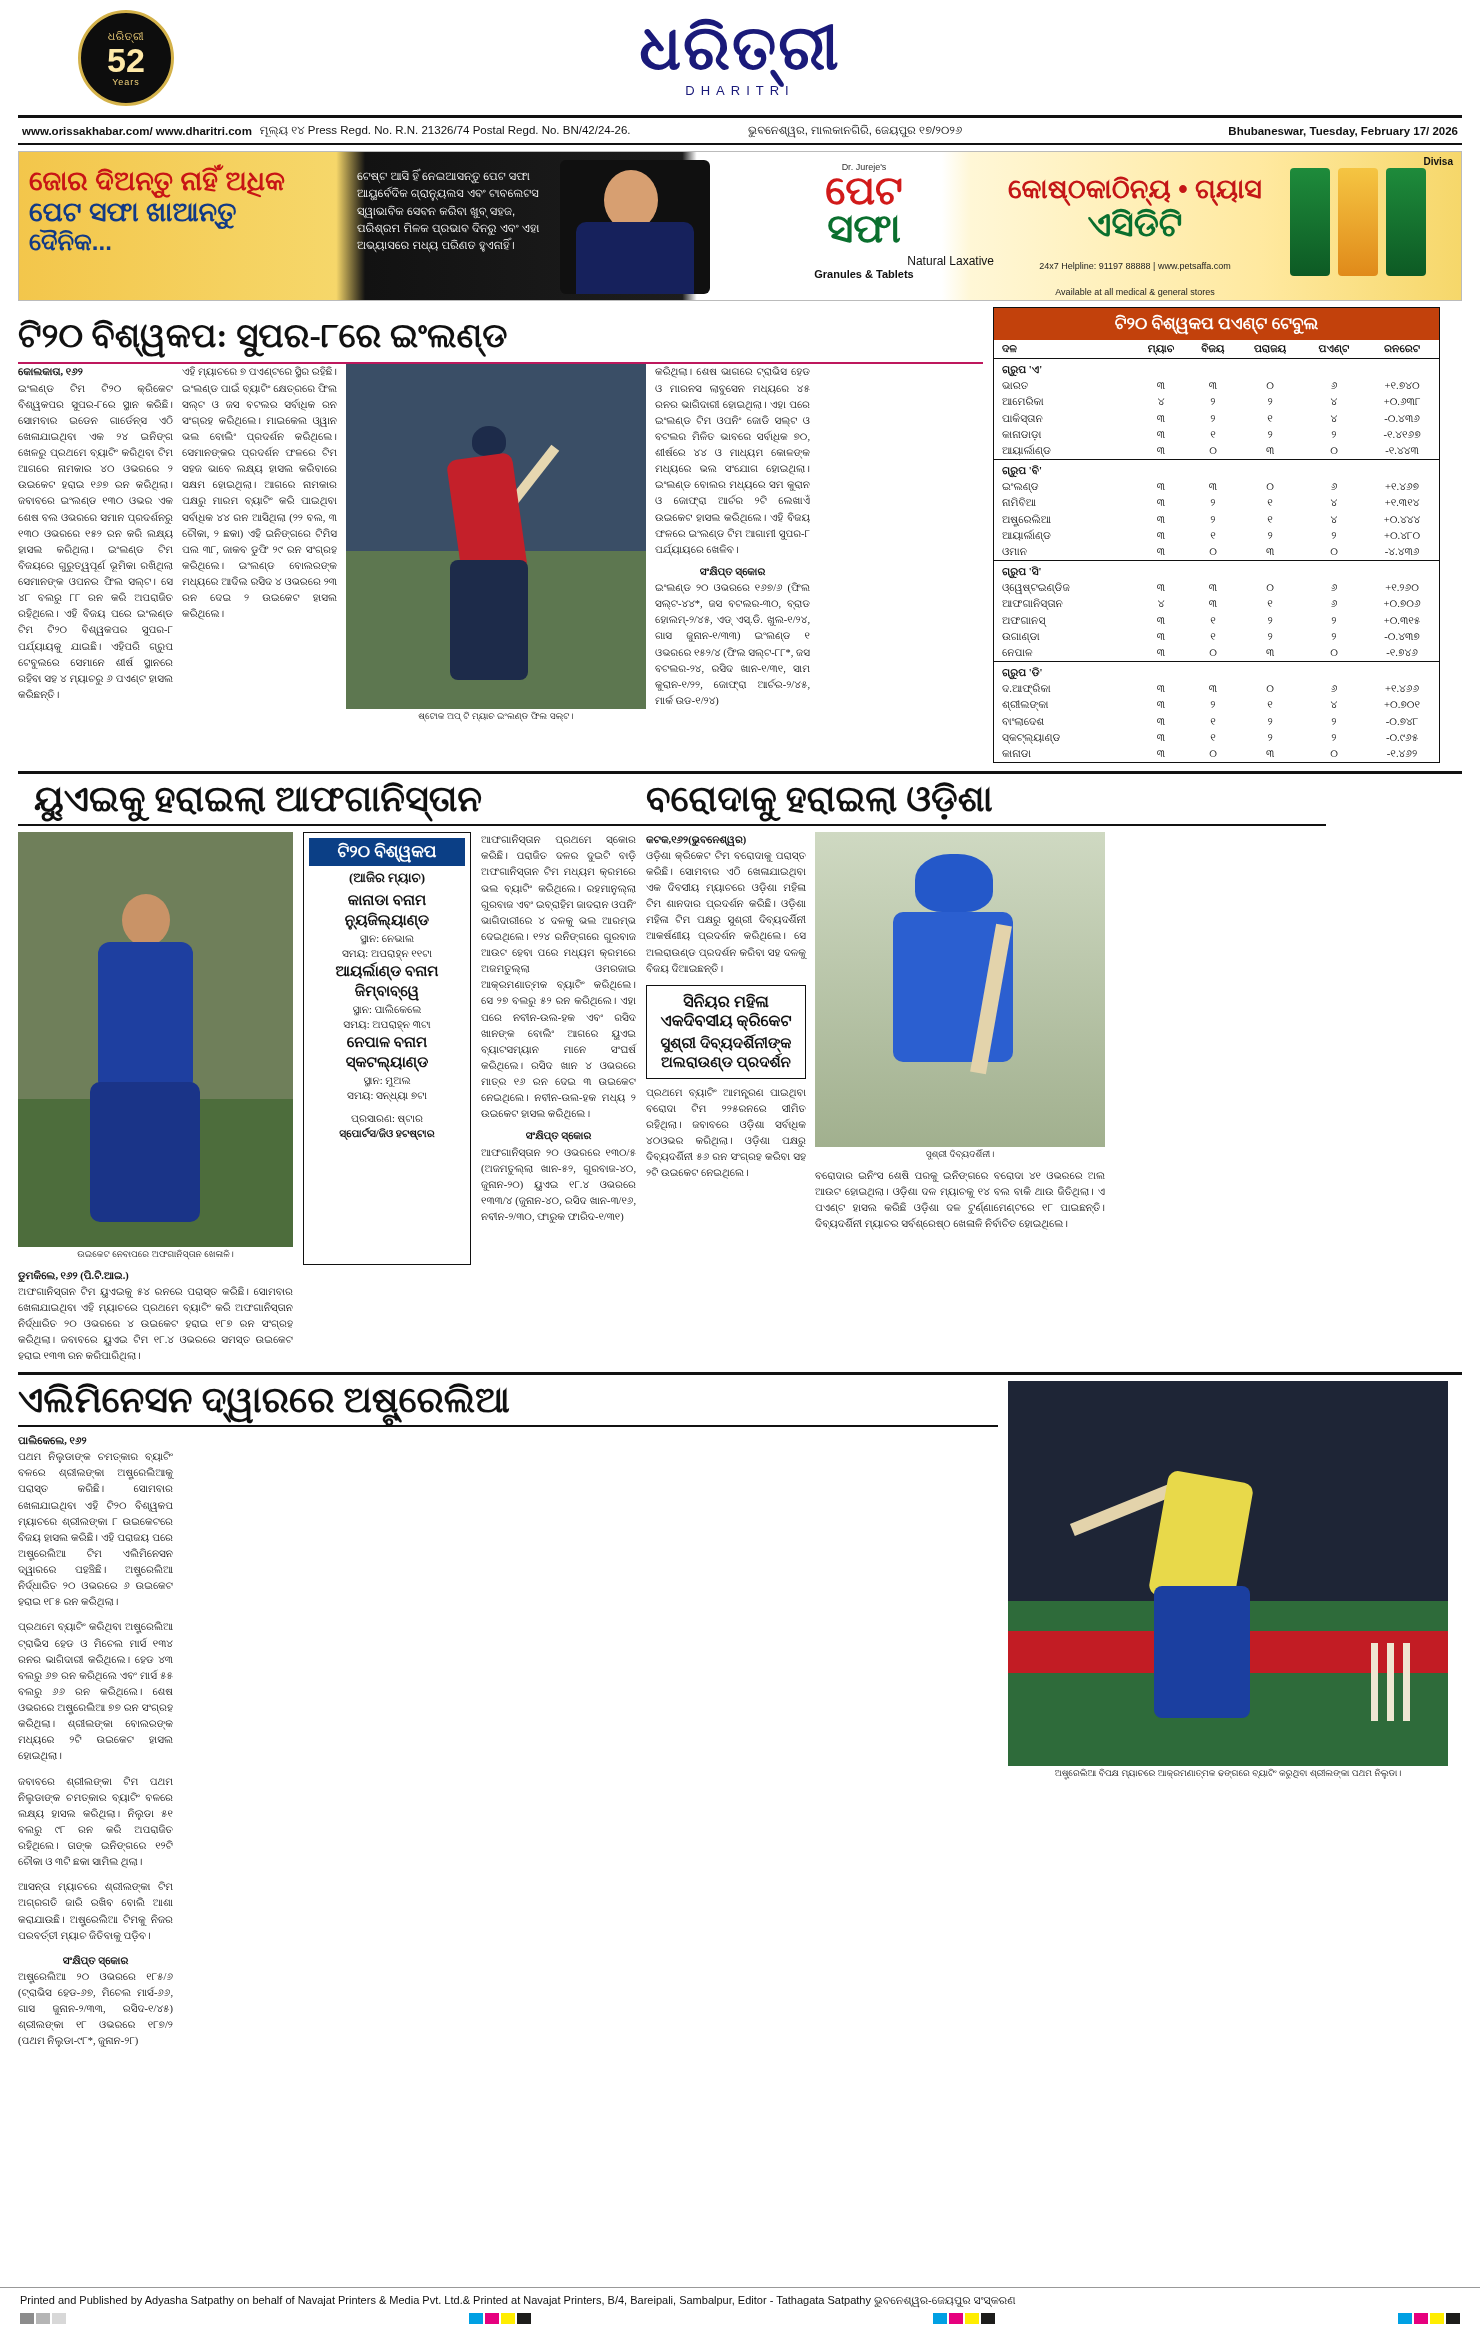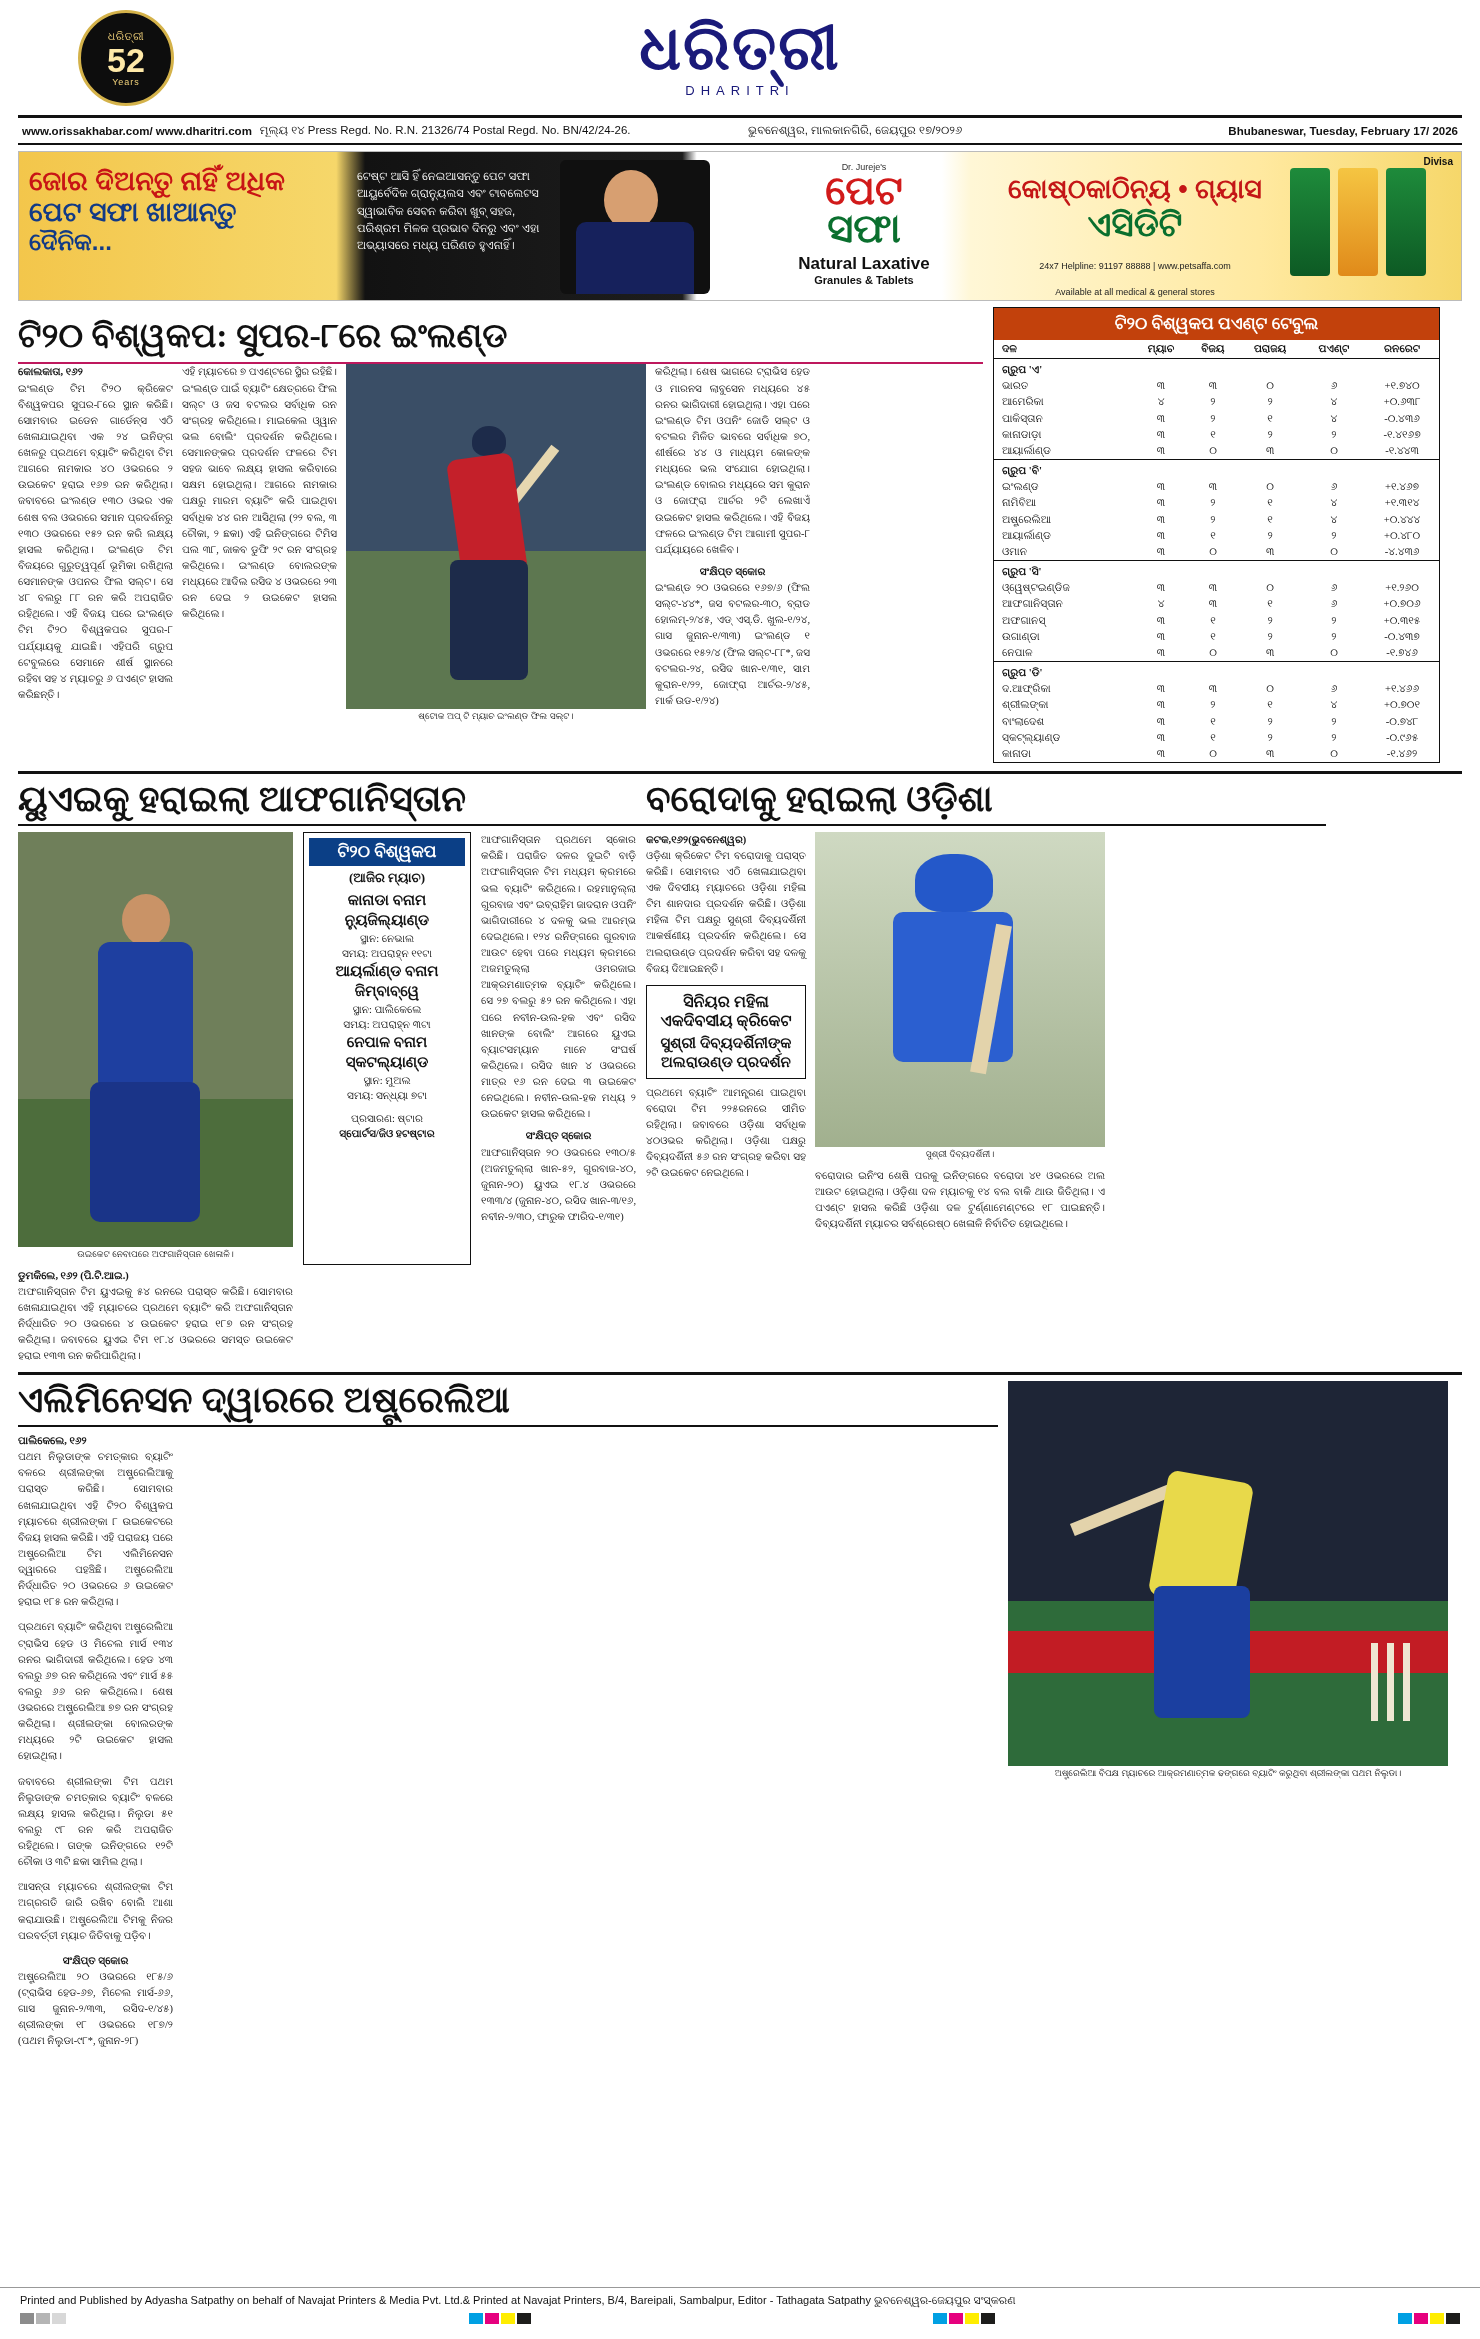--- a/index.html
+++ b/index.html
@@ -48,21 +48,21 @@
   .ad-col1 .l3 { color:#123a86; font-size:24px; font-weight:bold; line-height:1.15; }
   .ad-col2 { width:205px; color:#fff; font-size:11.5px; line-height:1.5; padding:16px 8px; }
   .ad-col3 { width:180px; position:relative; }
   .ad-man { position:absolute; left:6px; top:8px; width:150px; height:134px; background:#101010; border-radius:6px; }
   .ad-man .face { position:absolute; left:44px; top:10px; width:54px; height:60px; border-radius:50%; background:#d79f71; }
   .ad-man .body { position:absolute; left:16px; top:62px; width:118px; height:72px; background:#16215c; border-radius:10px 10px 0 0; }
   .ad-col4 { width:260px; text-align:center; padding-top:10px; }
   .ad-col4 .tiny { font-size:9px; color:#333; }
   .ad-col4 .pet { font-size:40px; color:#d11a1a; font-weight:bold; line-height:.95; font-family:"Liberation Serif", serif; }
   .ad-col4 .safa { font-size:40px; color:#0a6f2e; font-weight:bold; line-height:.95; font-family:"Liberation Serif", serif; }
-  .ad-col4 .sub { font-size:17px; font-weight:bold; color:#111; margin-top:6px; }
+  .ad-col4 .sub { font-size:12px; font-weight:normal; color:#111; margin-top:6px;text-align:right; }
   .ad-col4 .sub2 { font-size:11px; font-weight:bold; color:#111; }
   .ad-col5 { flex:1; text-align:center; padding-top:22px; }
   .ad-col5 .k { font-size:27px; color:#c41616; font-weight:bold; }
   .ad-col5 .e { font-size:34px; color:#0a6f2e; font-weight:bold; }
   .ad-col5 .help { font-size:9px; color:#222; margin-top:16px; }
   .ad-col6 { width:185px; position:relative; }
   .ad-pack { position:absolute; top:16px; width:40px; height:108px; border-radius:4px; }
   .p1 { left:14px; background:linear-gradient(#1e8b3b,#0d5a24); }
   .p2 { left:62px; background:linear-gradient(#f5c542,#e08a1a); }
   .p3 { left:110px; background:linear-gradient(#1e8b3b,#0d5a24); }
@@ -424,21 +424,21 @@
               </tr>
             </tbody>
         </table>
       </div>
     </div>
   </div>
 
   <div class="band2">
 
     <div style="width:275px;">
-      <div class="sec-head" style="width:690px;">ୟୁଏଇକୁ ହରାଇଲା ଆଫଗାନିସ୍ତାନ</div>
+      <div class="sec-head" style="width:690px;margin-left:16px;">ୟୁଏଇକୁ ହରାଇଲା ଆଫଗାନିସ୍ତାନ</div>
       <div class="rule" style="width:690px;"></div>
       <div class="photo ph-afg">
         <div class="p-head"></div>
         <div class="p-body"></div>
         <div class="p-leg"></div>
         <div class="cap">ଉଇକେଟ ନେବାପରେ ଅଫଗାନିସ୍ତାନ ଖେଳାଳି।</div>
       </div>
       <div class="col" style="width:275px;margin-top:6px;">
         <span class="dateline">ଡୁମକିଲେ, ୧୬୨ (ପି.ଟି.ଆଇ.)</span>
         <div>ଅଫଗାନିସ୍ତାନ ଟିମ ୟୁଏଇକୁ ୫୪ ରନରେ ପରାସ୍ତ କରିଛି। ସୋମବାର ଖେଳାଯାଇଥିବା ଏହି ମ୍ୟାଚରେ ପ୍ରଥମେ ବ୍ୟାଟିଂ କରି ଅଫଗାନିସ୍ତାନ ନିର୍ଦ୍ଧାରିତ ୨୦ ଓଭରରେ ୪ ଉଇକେଟ ହରାଇ ୧୮୭ ରନ ସଂଗ୍ରହ କରିଥିଲା। ଜବାବରେ ୟୁଏଇ ଟିମ ୧୮.୪ ଓଭରରେ ସମସ୍ତ ଉଇକେଟ ହରାଇ ୧୩୩ ରନ କରିପାରିଥିଲା।</div>

